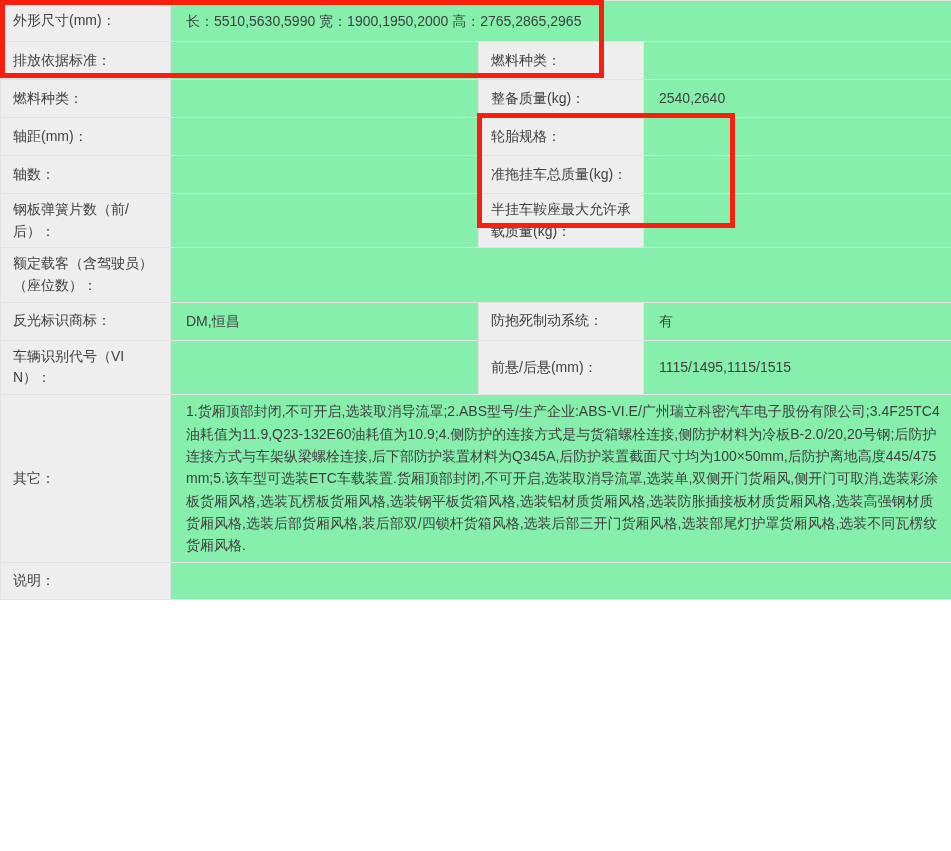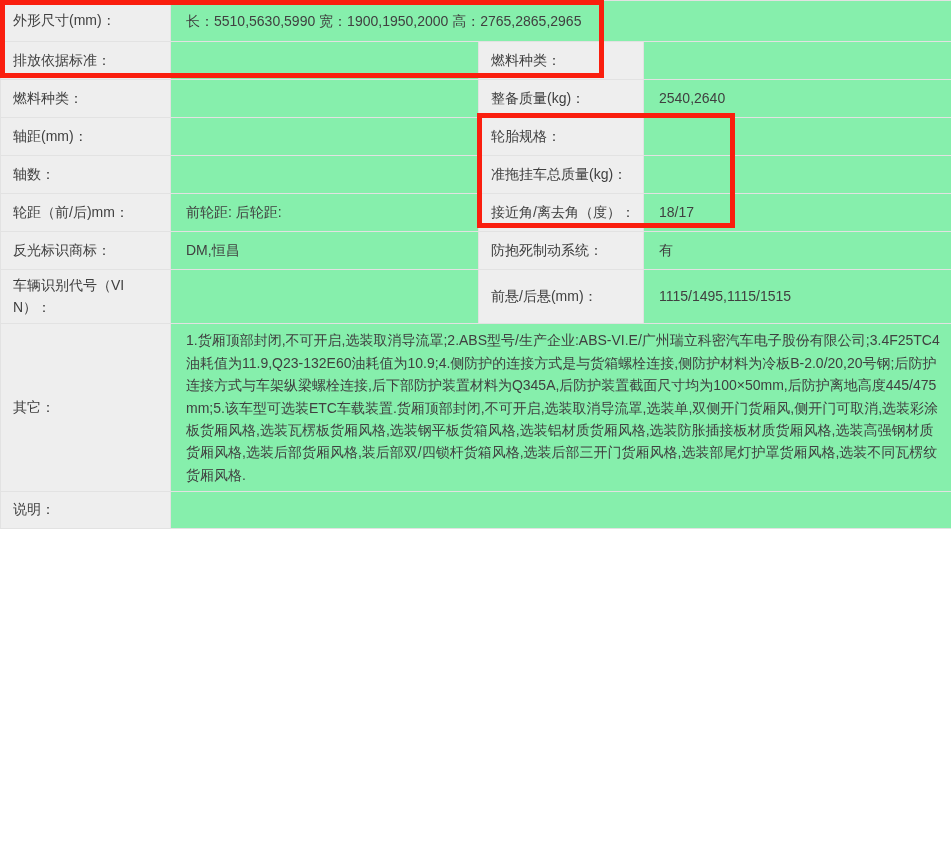--- a/index.html
+++ b/index.html
@@ -66,25 +66,29 @@
       <td class="val"></td>
       <td class="lbl">轮胎规格：</td>
       <td class="val"></td>
     </tr>
     <tr class="h38">
       <td class="lbl">轴数：</td>
       <td class="val"></td>
       <td class="lbl">准拖挂车总质量(kg)：</td>
       <td class="val"></td>
     </tr>
-    <tr class="h38">
-      <td class="lbl">轮距（前/后)mm：</td>
-      <td class="val">前轮距: 后轮距:</td>
-      <td class="lbl">接近角/离去角（度）：</td>
-      <td class="val">18/17</td>
+    <tr class="h54">
+      <td class="lbl">钢板弹簧片数（前/后）：</td>
+      <td class="val"></td>
+      <td class="lbl">半挂车鞍座最大允许承载质量(kg)：</td>
+      <td class="val"></td>
+    </tr>
+    <tr class="h54">
+      <td class="lbl">额定载客（含驾驶员）（座位数）：</td>
+      <td class="val" colspan="3"></td>
     </tr>
     <tr class="h38">
       <td class="lbl">反光标识商标：</td>
       <td class="val">DM,恒昌</td>
       <td class="lbl">防抱死制动系统：</td>
       <td class="val">有</td>
     </tr>
     <tr class="h35">
       <td class="lbl">车辆识别代号（VIN）：</td>
       <td class="val"></td>

